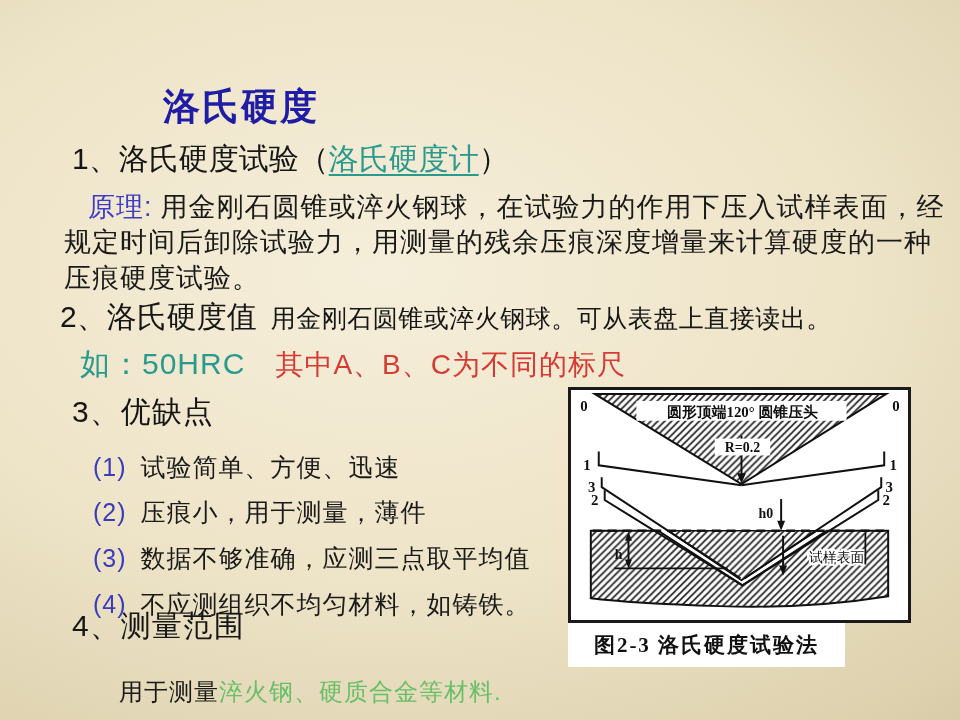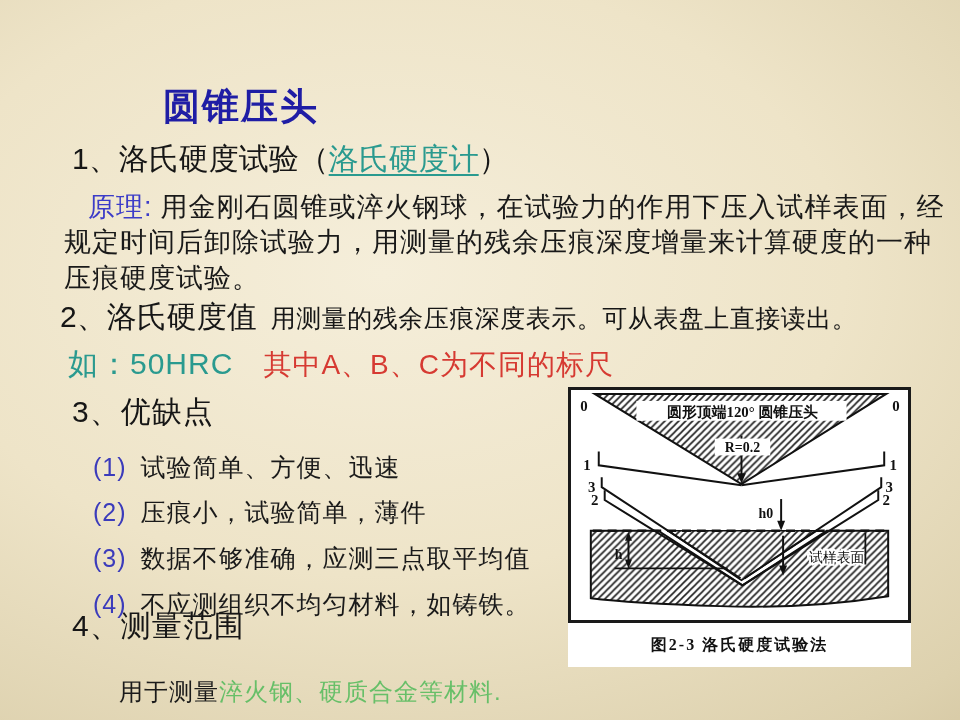--- a/index.html
+++ b/index.html
@@ -20,21 +20,21 @@
 
   .para-line { font-size:27px; color:#191919; letter-spacing:1px; }
   .pl1 { left:88px; top:189px; }
   .pl2 { left:64px; top:224px; }
   .pl3 { left:64px; top:260px; }
   .principle-label { color:#3c3cc8; margin-right:8px; }
 
   .h2        { left:60px;  top:297px; font-size:30px; color:#161616; }
   .h2 .desc  { font-size:25px; margin-left:14px; letter-spacing:0.5px; }
 
-  .example   { left:68px;  top:344px; }
+  .example   { left:80px;  top:344px; }
   .example .teal { font-size:30px; color:#2a9a8f; letter-spacing:1px; }
   .example .red  { font-size:28px; color:#d63a32; margin-left:30px; letter-spacing:1px; }
 
   .h3        { left:72px;  top:392px; font-size:30px; color:#161616; letter-spacing:1px; }
 
   .item      { left:93px;  font-size:25px; color:#1a1a1a; letter-spacing:1px;text-align:center; }
   .item .num { color:#3b3bbb; margin-right:14px; }
   .it1 { top:451px; } .it2 { top:496px; } .it3 { top:542px; } .it4 { top:588px; }
 
   .h4        { left:72px;  top:606px; font-size:30px; color:#161616; letter-spacing:1px; }
@@ -42,62 +42,62 @@
   .usage     { left:119px; top:676px; font-size:24px; color:#1a1a1a; letter-spacing:1px; }
   .usage .green { color:#67bf68; }
 
   
   .figure    { left:568px; top:387px; width:343px; }
   .fig-diagram {
     width:343px; height:236px; background:#ffffff;
     border:3px solid #1a1a1a;
   }
   .fig-caption {
-    width:343px; height:44px; background:#ffffff;
+    width:277px; height:44px; background:#ffffff;
     display:flex; align-items:center; justify-content:center;
     font-family:"Liberation Serif", serif;
-    font-size:16px; font-weight:bold; color:#111;
+    font-size:21px; font-weight:bold; color:#111;
     letter-spacing:2px;
   }
   .fl  { fill:none; stroke:#111; stroke-width:2; }
   .thin{ fill:none; stroke:#111; stroke-width:1.8; }
   text { fill:#111; font-family:"Liberation Serif", serif; }
   .tick{ font-size:15px; font-weight:bold; }
 </style>
 </head>
 <body>
 
 <div class="slide">
 
-  <div class="abs title">圆锥压头</div>
+  <div class="abs title">洛氏硬度</div>
 
   <div class="abs h1">
     <span>1、洛氏硬度试验（</span><span class="link">洛氏硬度计</span><span>）</span>
   </div>
 
   <div class="abs para-line pl1">
     <span class="principle-label">原理:</span><span>用金刚石圆锥或淬火钢球，在试验力的作用下压入试样表面，经</span>
   </div>
   <div class="abs para-line pl3">压痕硬度试验。</div>
   <div class="abs para-line pl2">规定时间后卸除试验力，用测量的残余压痕深度增量来计算硬度的一种</div>
 
   <div class="abs h2">
-    <span>2、洛氏硬度值</span><span class="desc">用测量的残余压痕深度表示。可从表盘上直接读出。</span>
+    <span>2、洛氏硬度值</span><span class="desc">用金刚石圆锥或淬火钢球。可从表盘上直接读出。</span>
   </div>
   <div class="abs example">
     <span class="teal">如：50HRC</span><span class="red">其中A、B、C为不同的标尺</span>
   </div>
 
   <div class="abs h3">3、优缺点</div>
 
   <div class="abs item it1">
     <span class="num">(1)</span><span>试验简单、方便、迅速</span>
   </div>
   <div class="abs item it2">
-    <span class="num">(2)</span><span>压痕小，试验简单，薄件</span>
+    <span class="num">(2)</span><span>压痕小，用于测量，薄件</span>
   </div>
   <div class="abs item it3">
     <span class="num">(3)</span><span>数据不够准确，应测三点取平均值</span>
   </div>
   <div class="abs item it4">
     <span class="num">(4)</span><span>不应测组织不均匀材料，如铸铁。</span>
   </div>
 
   <div class="abs h4">4、测量范围</div>
   <div class="abs usage">

